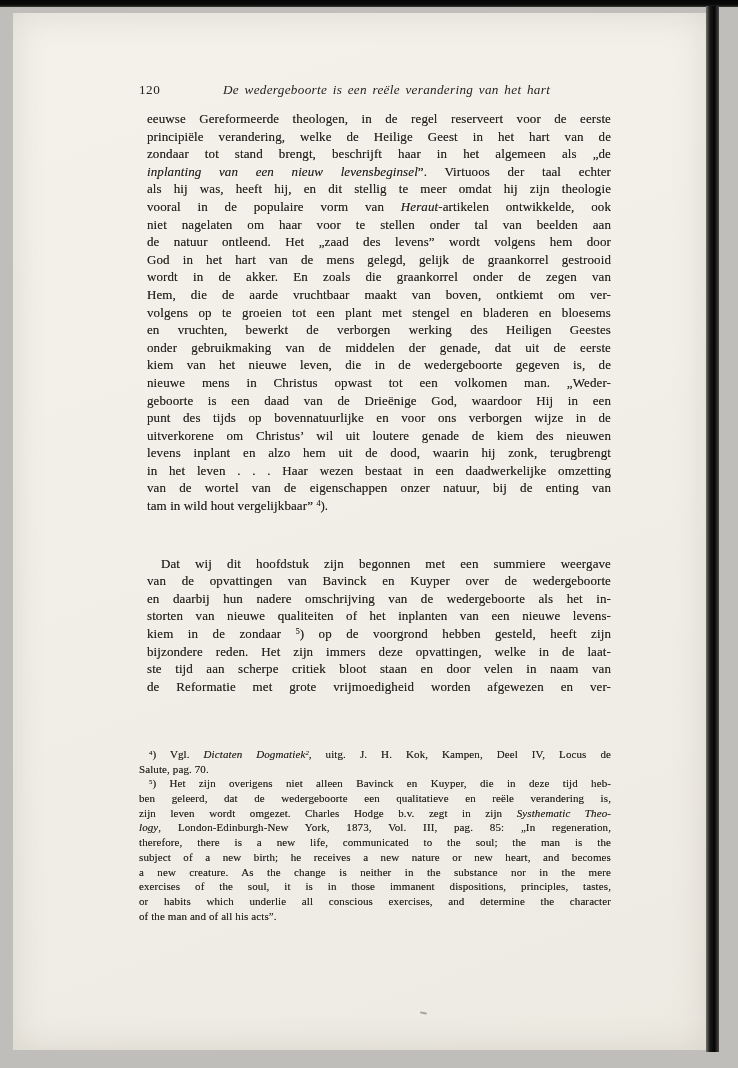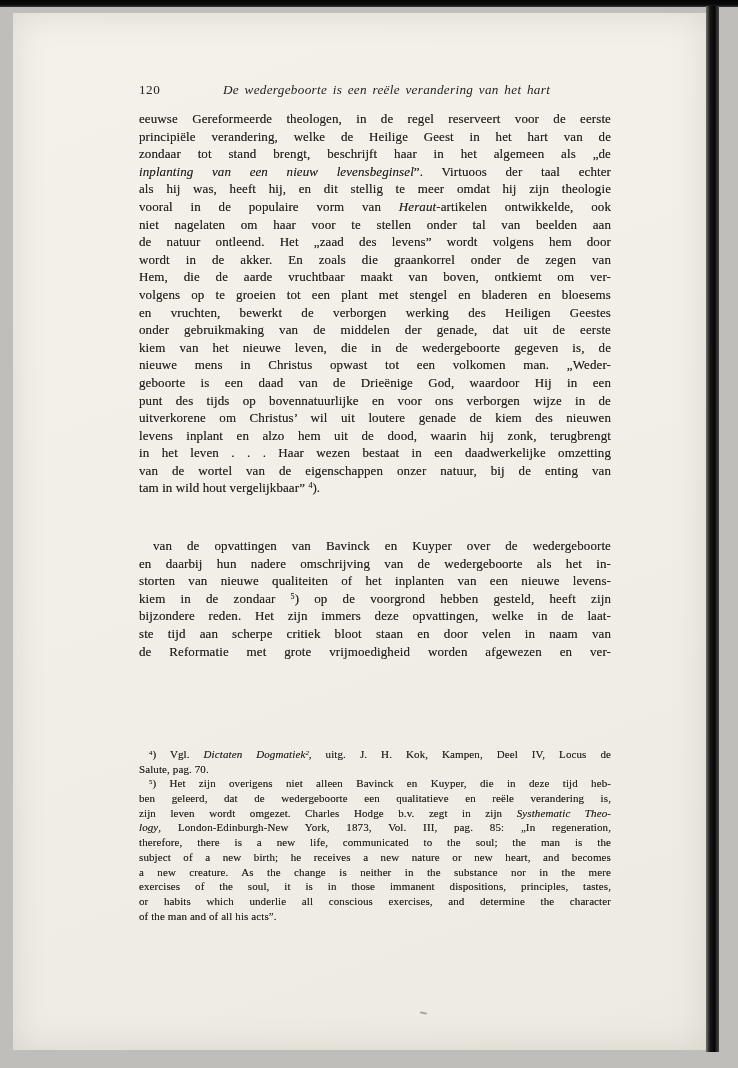--- a/index.html
+++ b/index.html
@@ -59,20 +59,21 @@
   .bodytext {
     position: absolute;
     left: 126px; top: 97px;
     width: 472px;
     font-size: 13px;
   }
   .bodytext .tline {
     height: 17.6px;
     line-height: 17.6px;
     overflow: hidden;
+    margin-left: 8px;
   }
   .footnotes {
     position: absolute;
     left: 126px; top: 734px;
     width: 472px;
     font-size: 11px;
   }
   .footnotes .tline {
     height: 14.7px;
     line-height: 14.7px;
@@ -132,36 +133,38 @@
     <div class="bodytext">
       <div class="para p1">
           <div class="tline"><span>eeuwse Gereformeerde theologen, in de regel reserveert voor de eerste</span></div>
           <div class="tline"><span>principiële verandering, welke de Heilige Geest in het hart van de</span></div>
           <div class="tline"><span>zondaar tot stand brengt, beschrijft haar in het algemeen als „de</span></div>
           <div class="tline"><span class="it">inplanting van een nieuw levensbeginsel</span><span>”. Virtuoos der taal echter</span></div>
           <div class="tline"><span>als hij was, heeft hij, en dit stellig te meer omdat hij zijn theologie</span></div>
           <div class="tline"><span>vooral in de populaire vorm van </span><span class="it">Heraut</span><span>-artikelen ontwikkelde, ook</span></div>
           <div class="tline"><span>niet nagelaten om haar voor te stellen onder tal van beelden aan</span></div>
           <div class="tline"><span>de natuur ontleend. Het „zaad des levens” wordt volgens hem door</span></div>
+          <div class="tline"><span>God in het hart van de mens gelegd, gelijk de graankorrel gestrooid</span></div>
           <div class="tline"><span>wordt in de akker. En zoals die graankorrel onder de zegen van</span></div>
           <div class="tline"><span>Hem, die de aarde vruchtbaar maakt van boven, ontkiemt om ver-</span></div>
           <div class="tline"><span>volgens op te groeien tot een plant met stengel en bladeren en bloesems</span></div>
           <div class="tline"><span>en vruchten, bewerkt de verborgen werking des Heiligen Geestes</span></div>
           <div class="tline"><span>onder gebruikmaking van de middelen der genade, dat uit de eerste</span></div>
           <div class="tline"><span>kiem van het nieuwe leven, die in de wedergeboorte gegeven is, de</span></div>
           <div class="tline"><span>nieuwe mens in Christus opwast tot een volkomen man. „Weder-</span></div>
           <div class="tline"><span>geboorte is een daad van de Drieënige God, waardoor Hij in een</span></div>
           <div class="tline"><span>punt des tijds op bovennatuurlijke en voor ons verborgen wijze in de</span></div>
           <div class="tline"><span>uitverkorene om Christus’ wil uit loutere genade de kiem des nieuwen</span></div>
           <div class="tline"><span>levens inplant en alzo hem uit de dood, waarin hij zonk, terugbrengt</span></div>
           <div class="tline"><span>in het leven . . . Haar wezen bestaat in een daadwerkelijke omzetting</span></div>
           <div class="tline"><span>van de wortel van de eigenschappen onzer natuur, bij de enting van</span></div>
           <div class="tline"><span>tam in wild hout vergelijkbaar” </span><span class="sup">4</span><span>).</span></div>
         </div>
       <div class="para p2">
+          <div class="tline"><span>Dat wij dit hoofdstuk zijn begonnen met een summiere weergave</span></div>
           <div class="tline"><span>van de opvattingen van Bavinck en Kuyper over de wedergeboorte</span></div>
           <div class="tline"><span>en daarbij hun nadere omschrijving van de wedergeboorte als het in-</span></div>
           <div class="tline"><span>storten van nieuwe qualiteiten of het inplanten van een nieuwe levens-</span></div>
           <div class="tline"><span>kiem in de zondaar </span><span class="sup">5</span><span>) op de voorgrond hebben gesteld, heeft zijn</span></div>
           <div class="tline"><span>bijzondere reden. Het zijn immers deze opvattingen, welke in de laat-</span></div>
           <div class="tline"><span>ste tijd aan scherpe critiek bloot staan en door velen in naam van</span></div>
           <div class="tline"><span>de Reformatie met grote vrijmoedigheid worden afgewezen en ver-</span></div>
         </div>
     </div>
 

